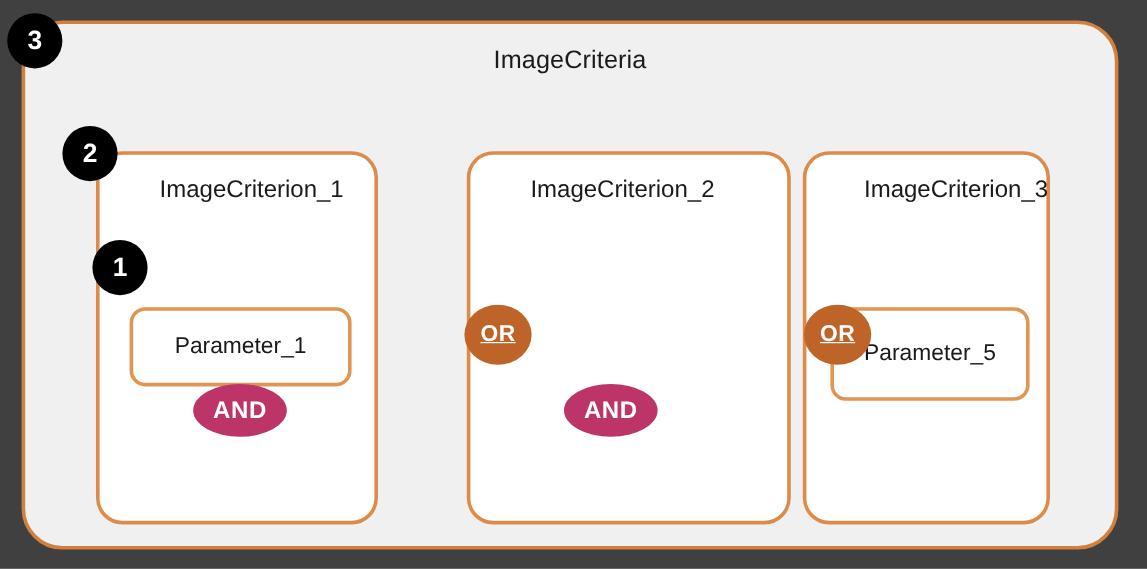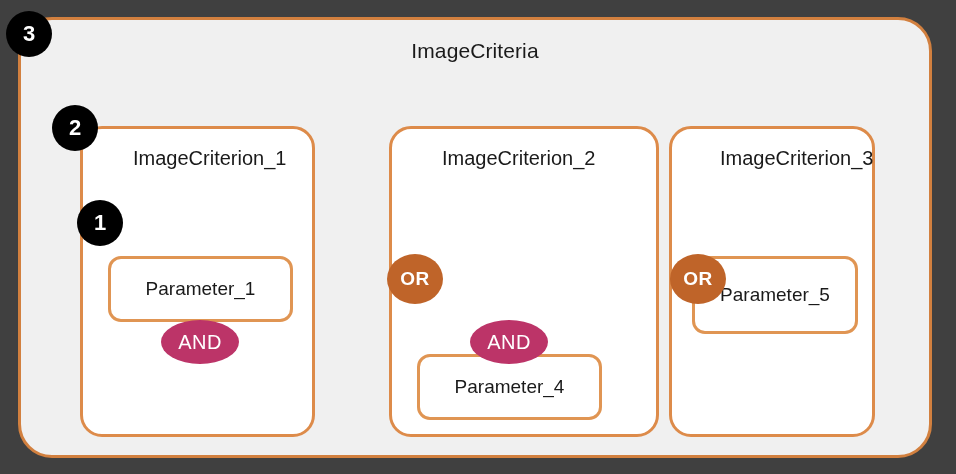--- a/index.html
+++ b/index.html
@@ -114,39 +114,40 @@
     height: 44px;
     left: 78px;
     top: 191px;
     background: #bc3468;
     border-radius: 50%;
     display: flex;
     align-items: center;
     justify-content: center;
     color: #ffffff;
     font-size: 20px;
-    font-weight: normal;
+    font-weight: bold;
     letter-spacing: 0.5px;
     z-index: 5;
   }
 
   .badge-or {
     position: absolute;
     width: 56px;
     height: 50px;
     background: #bf6429;
     border-radius: 50%;
     display: flex;
     align-items: center;
     justify-content: center;
     color: #ffffff;
     font-size: 19px;
     font-weight: bold;
     letter-spacing: 0.4px;
     z-index: 6;
+    text-decoration: underline;
   }
   .badge-or.or-1 { left: 307px; top: 128px; }
   .badge-or.or-2 { left: 590px; top: 128px; }
 
   
   .marker {
     position: absolute;
     width: 46px;
     height: 46px;
     background: #000000;
@@ -178,21 +179,20 @@
         <div class="criterion-title">ImageCriterion_1</div>
         <div class="param p-top">Parameter_1</div>
         <div class="badge-and">AND</div>
       </div>
 
       <div class="badge-or or-1">OR</div>
 
       <div class="criterion c2">
         <div class="criterion-title">ImageCriterion_2</div>
         <div class="badge-and">AND</div>
-        <div class="param p-bottom">Parameter_4</div>
       </div>
 
       <div class="badge-or or-2">OR</div>
 
       <div class="criterion c3">
         <div class="criterion-title">ImageCriterion_3</div>
         <div class="param">Parameter_5</div>
       </div>
 
     </div>

